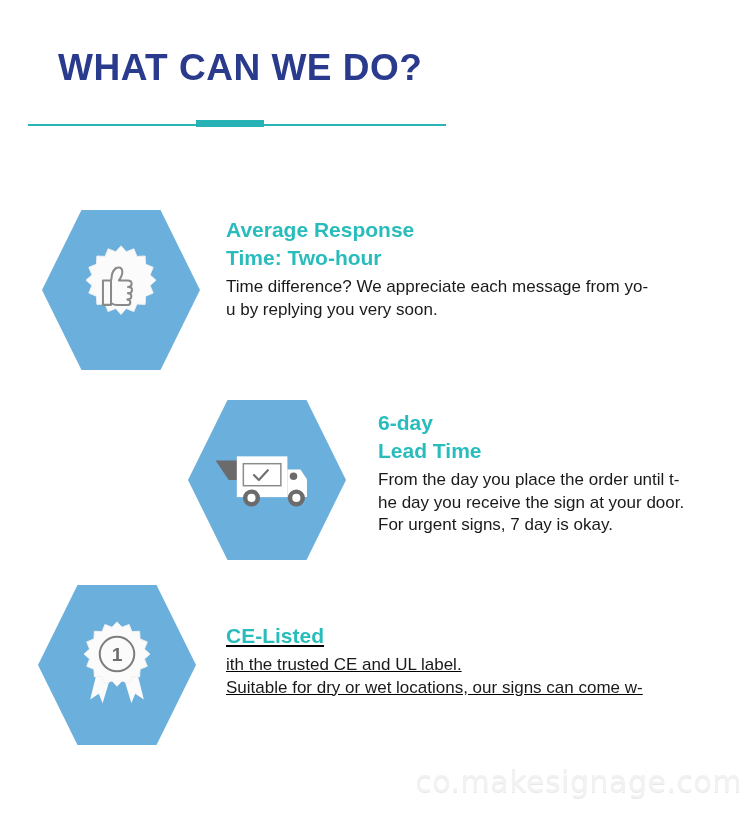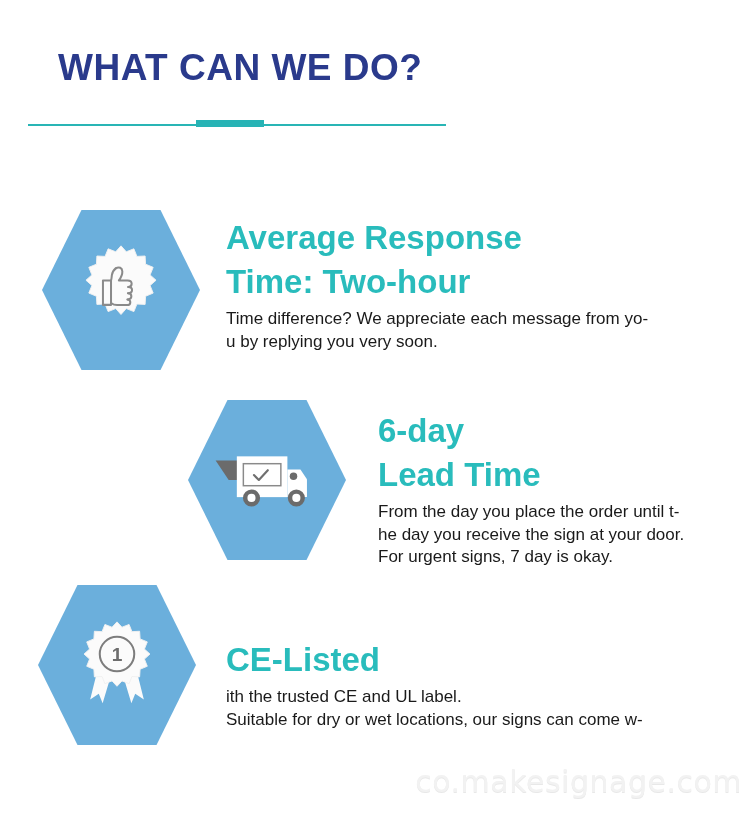--- a/index.html
+++ b/index.html
@@ -65,21 +65,21 @@
     display: flex;
     align-items: center;
     justify-content: center;
     pointer-events: none;
   }
   .feature-text {
     position: absolute;
   }
   .feature-heading {
     color: #29bcbc;
-    font-size: 33px;
+    font-size: 21px;
     font-weight: bold;
     line-height: 1.34;
     letter-spacing: 0px;
     white-space: nowrap;
   }
   .feature-body {
     color: #1a1a1a;
     font-size: 17px;
     line-height: 1.32;
     margin-top: 4px;
@@ -92,21 +92,21 @@
   #feature-text-1 { left: 226px; top: 216px; }
 
   
   #feature-row-2 { left: 0; top: 0; }
   #hexagon-2 { left: 188px; top: 400px; }
   #feature-text-2 { left: 378px; top: 409px; }
 
   
   #feature-row-3 { left: 0; top: 0; }
   #hexagon-3 { left: 38px; top: 585px; }
-  #feature-text-3 { left: 226px; top: 638px; }
+  #feature-text-3 { left: 226px; top: 622px; text-decoration: underline; }
 
   
   #watermark {
     position: absolute;
     left: 0;
     right: 8px;
     bottom: 14px;
     text-align: right;
     font-family: "DejaVu Sans", sans-serif;
     font-size: 30px;

